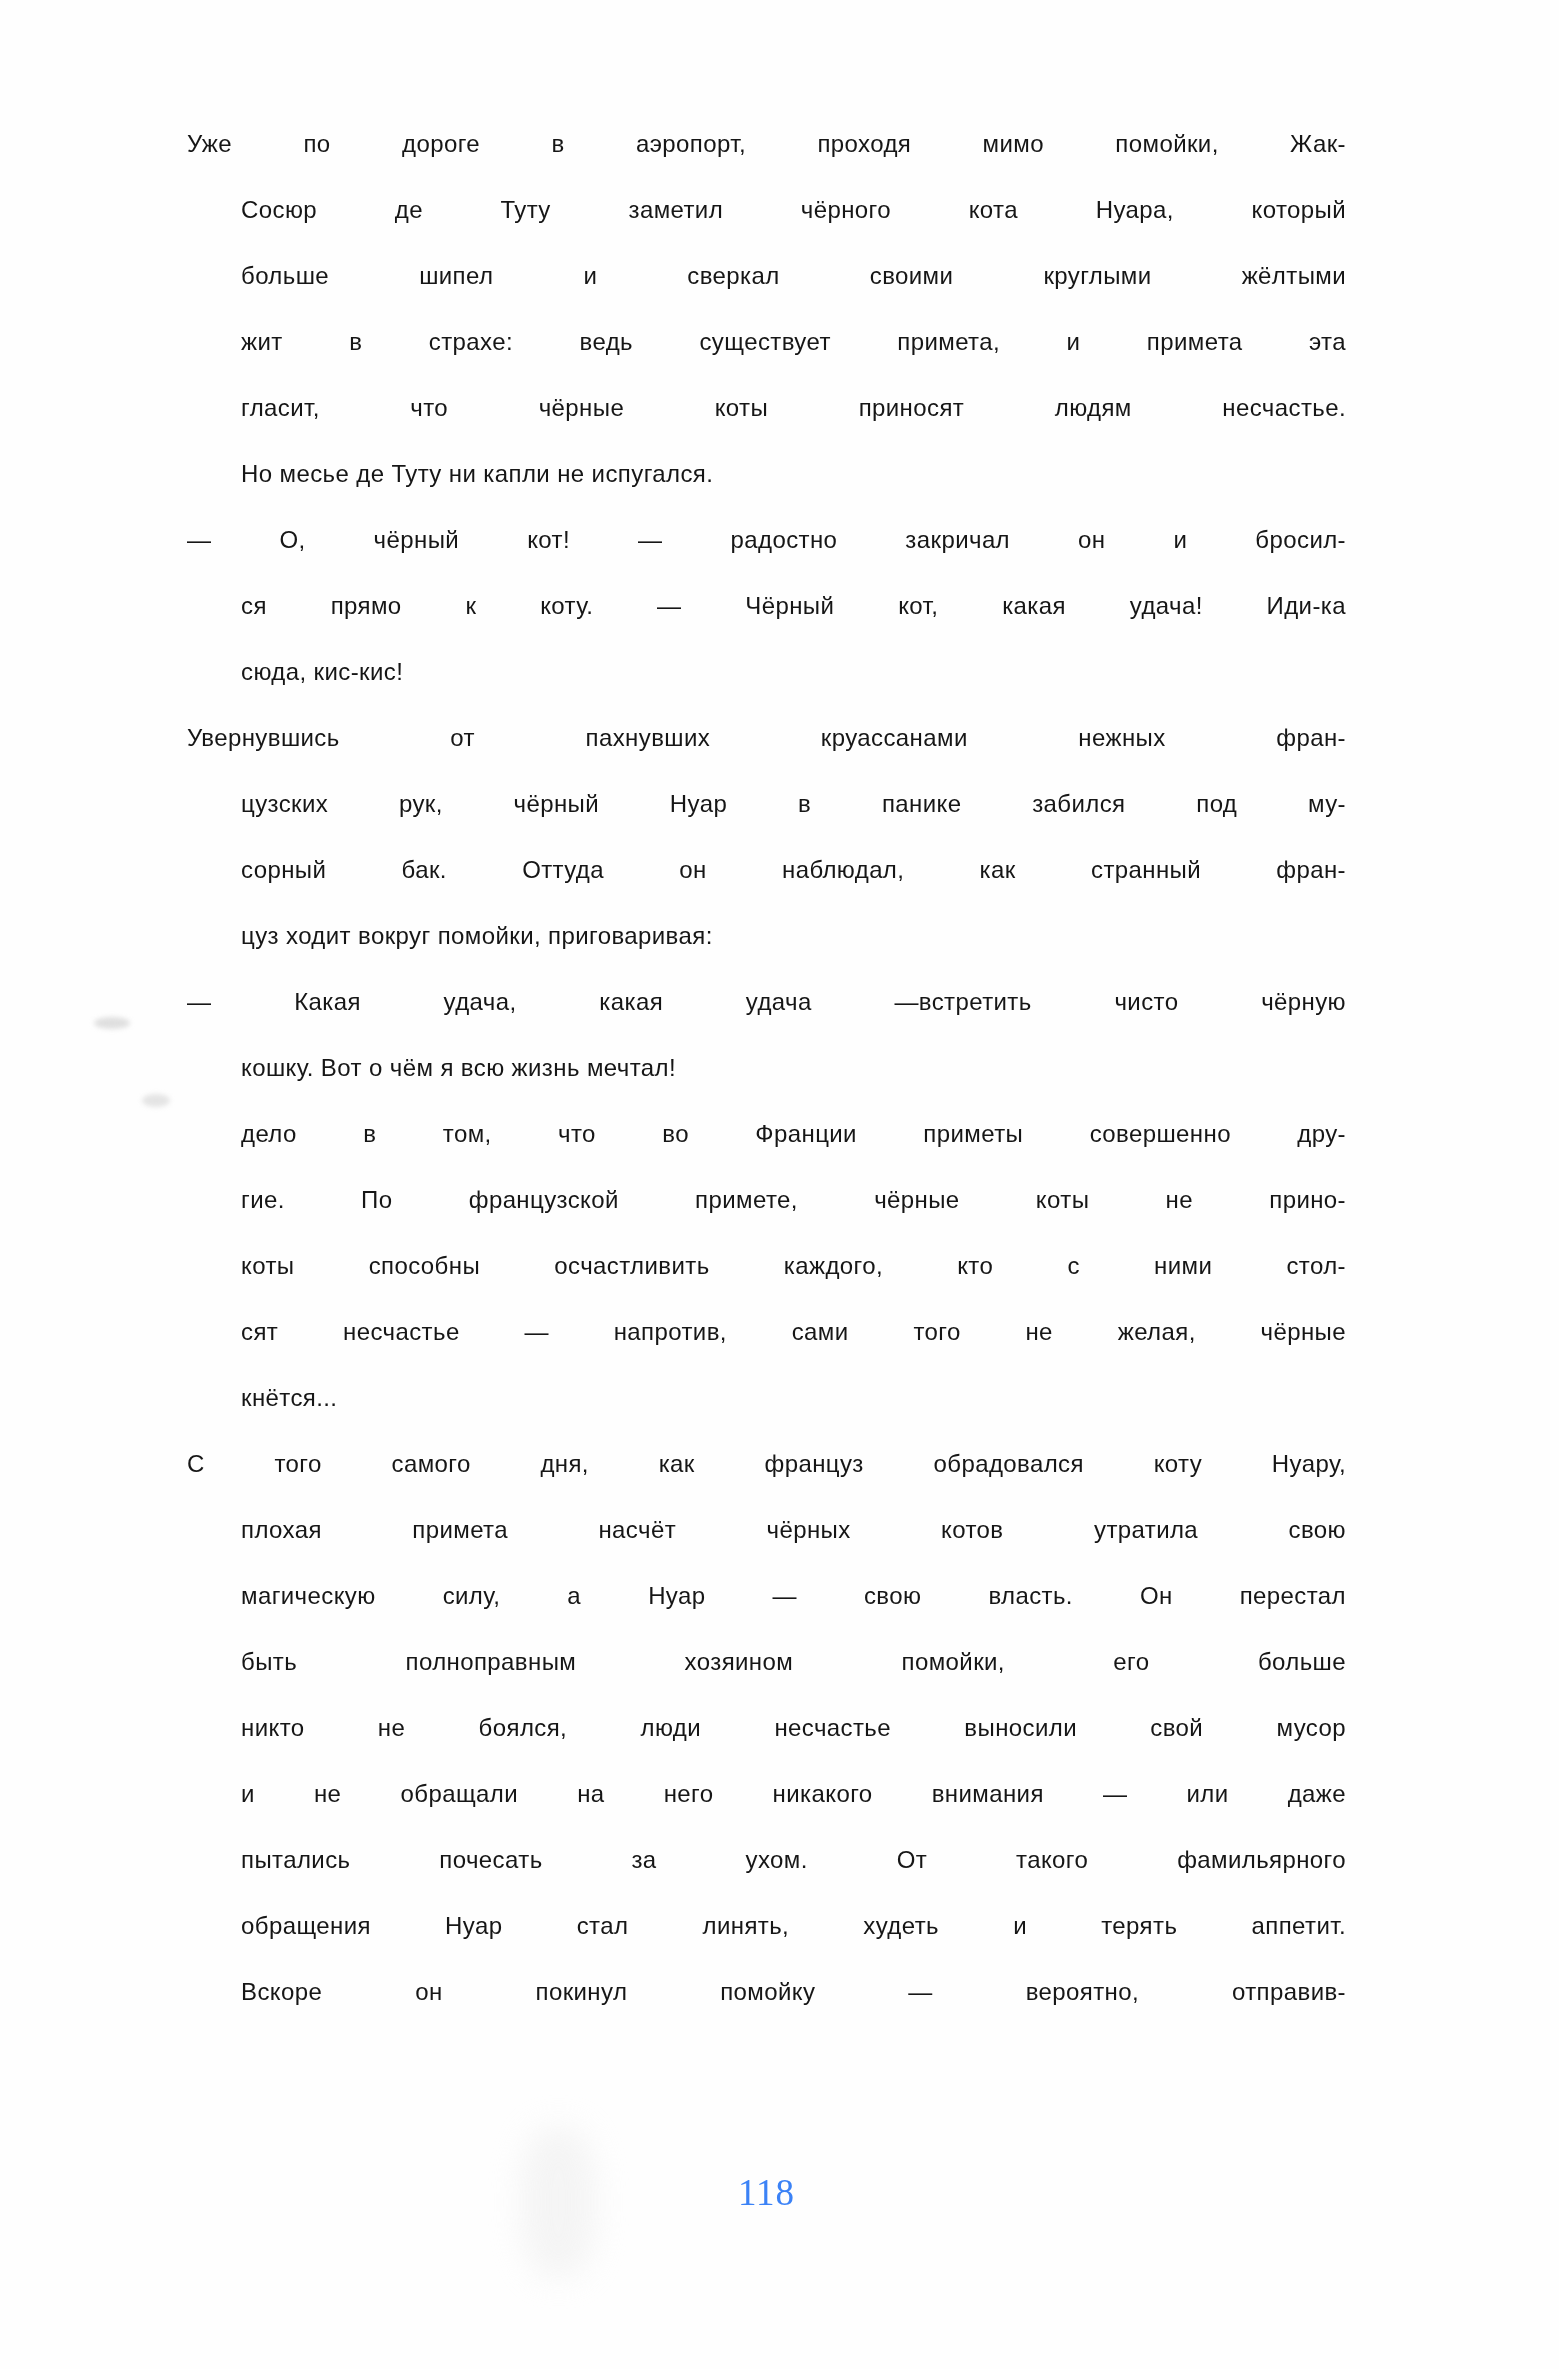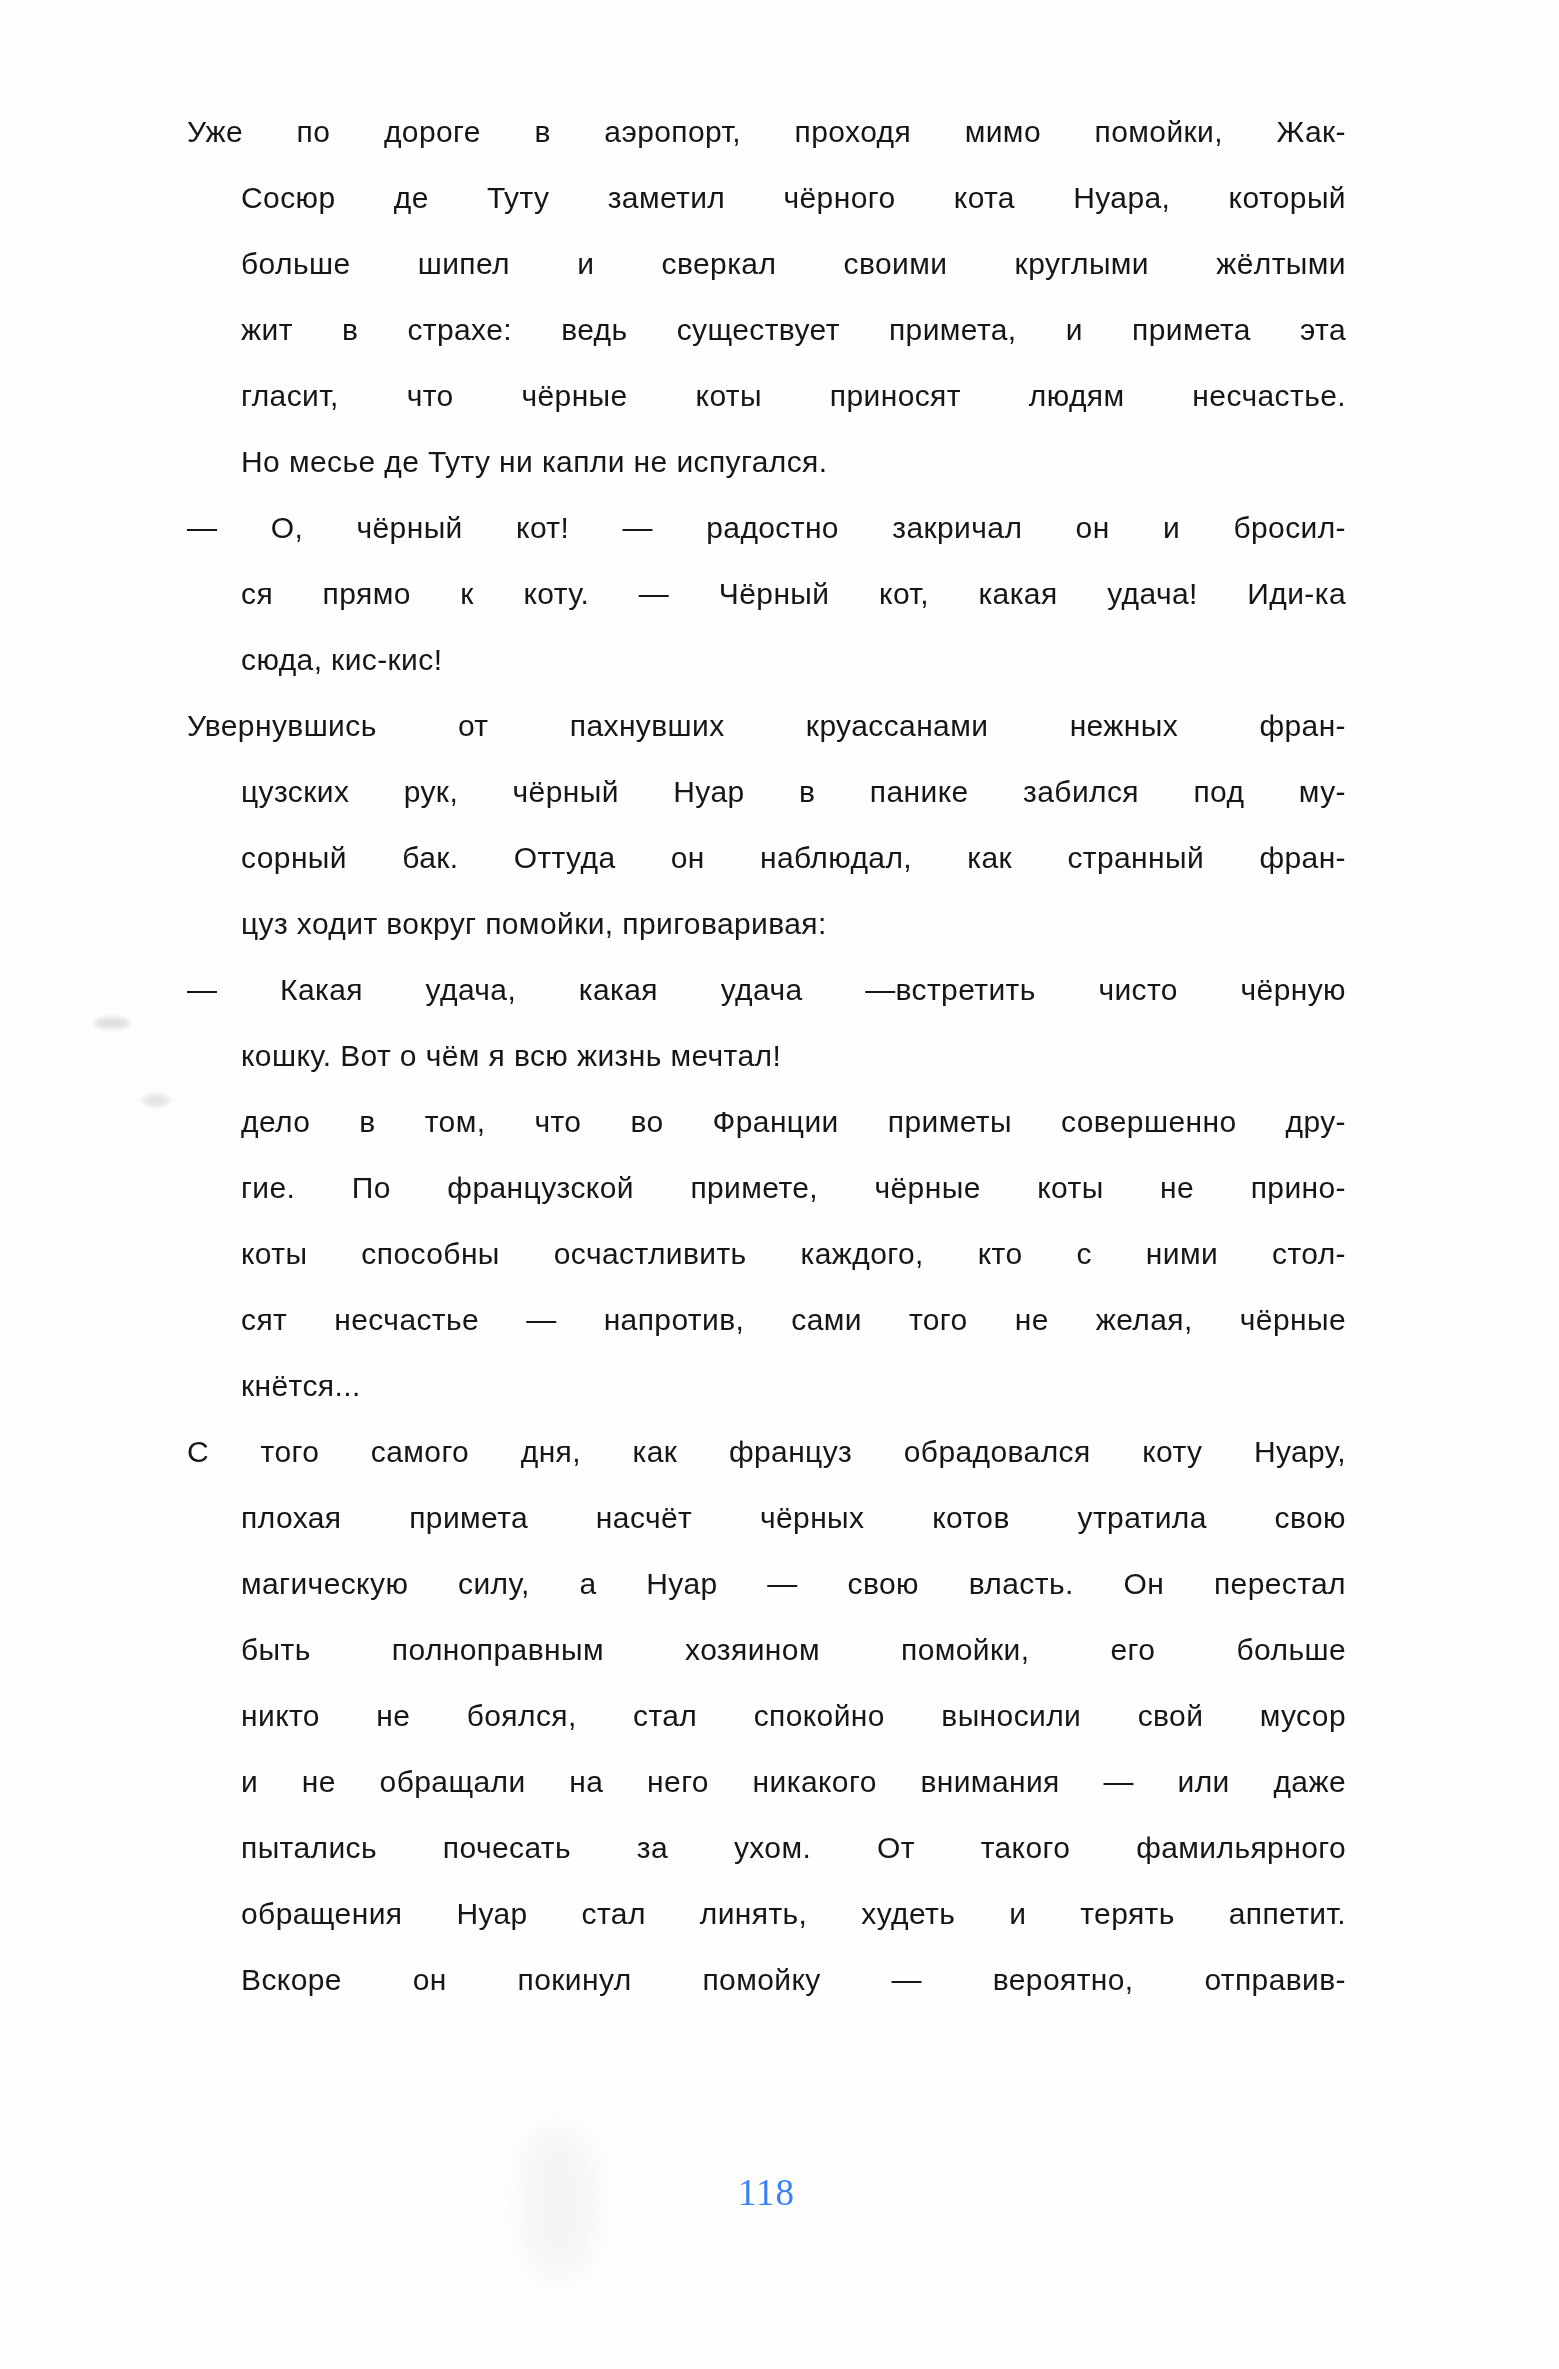--- a/index.html
+++ b/index.html
@@ -17,24 +17,24 @@
   .page {
     position: absolute;
     left: 0; top: 0;
     width: 1559px;
     height: 2369px;
     background: #fefefe;
   }
   .textblock {
     position: absolute;
     left: 187px;
-    top: 99px;
+    top: 111px;
     width: 1159px;
     color: #161616;
-    font-size: 30px;
+    font-size: 24px;
     line-height: 66px;
     letter-spacing: 0.4px;
   }
   .para { margin: 0; padding: 0; }
   .line {
     box-sizing: border-box;
     width: 100%;
     padding-left: 54px;           
     text-align: justify;
     text-align-last: justify;     
@@ -93,21 +93,21 @@
         <div class="line">гие. По французской примете, чёрные коты не прино-</div>
         <div class="line">коты способны осчастливить каждого, кто с ними стол-</div>
         <div class="line">сят несчастье — напротив, сами того не желая, чёрные</div>
         <div class="line plast">кнётся...</div>
       </div>
       <div class="para">
         <div class="line pstart">С того самого дня, как француз обрадовался коту Нуару,</div>
         <div class="line">плохая примета насчёт чёрных котов утратила свою</div>
         <div class="line">магическую силу, а Нуар — свою власть. Он перестал</div>
         <div class="line">быть полноправным хозяином помойки, его больше</div>
-        <div class="line">никто не боялся, стал спокойно выносили свой мусор</div>
+        <div class="line">никто не боялся, люди несчастье выносили свой мусор</div>
         <div class="line">и не обращали на него никакого внимания — или даже</div>
         <div class="line">пытались почесать за ухом. От такого фамильярного</div>
         <div class="line">обращения Нуар стал линять, худеть и терять аппетит.</div>
         <div class="line">Вскоре он покинул помойку — вероятно, отправив-</div>
       </div>
     </div>
   <div class="pagenum" style="color: #3b82f6;">118</div>
   <div class="smudge s1"></div>
   <div class="smudge s2"></div>
   <div class="smudge s3"></div>

